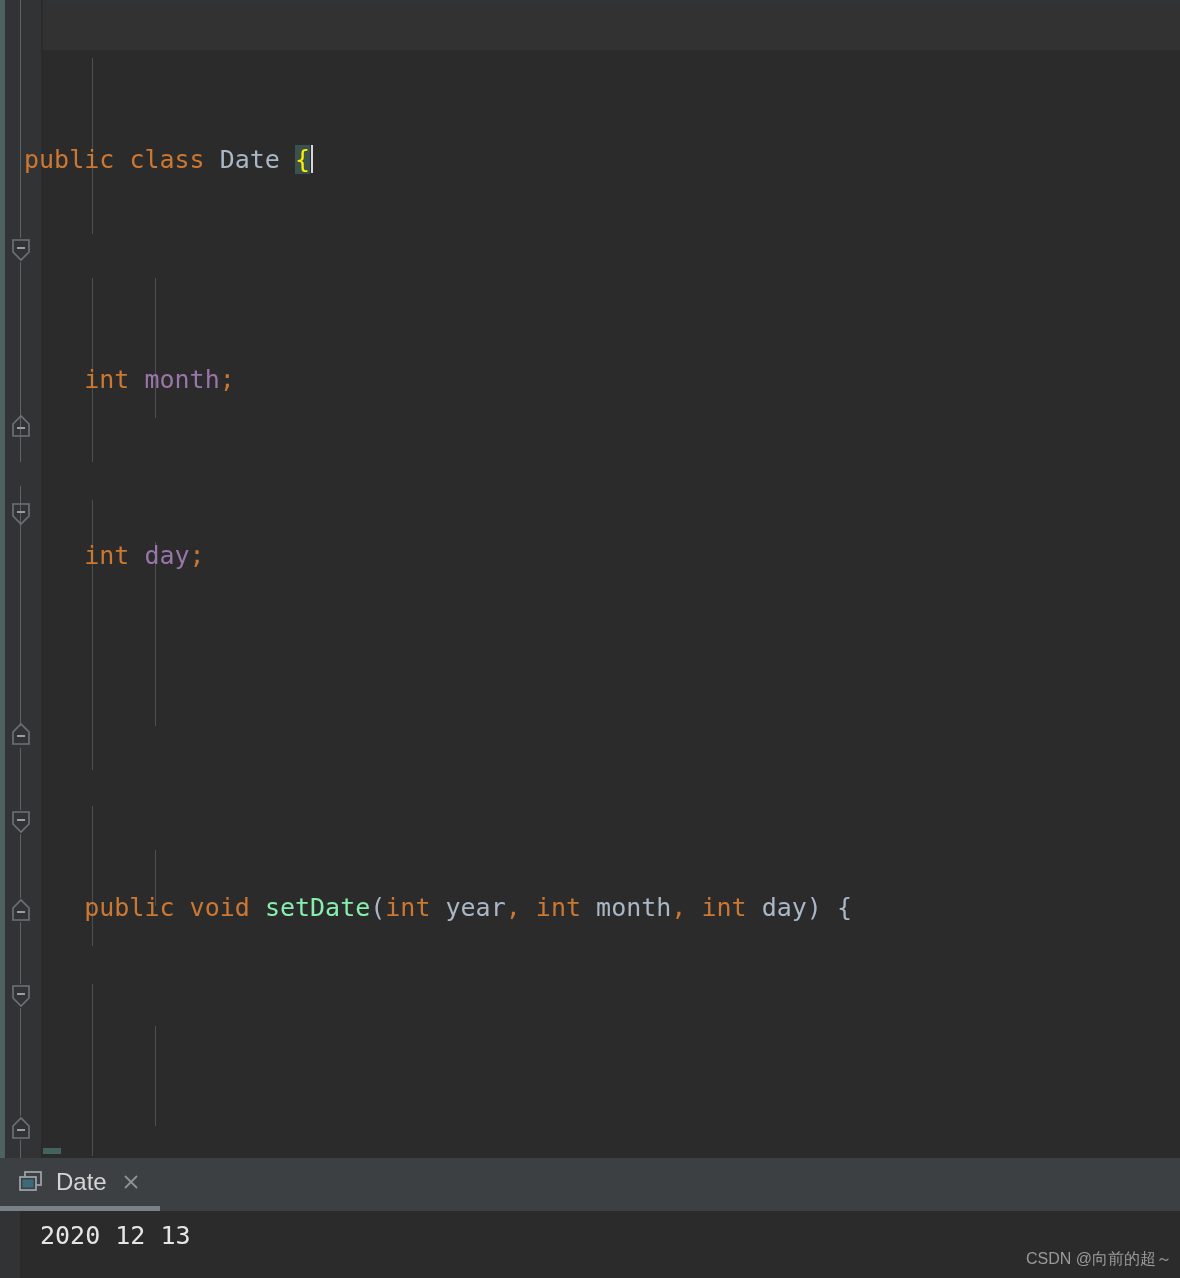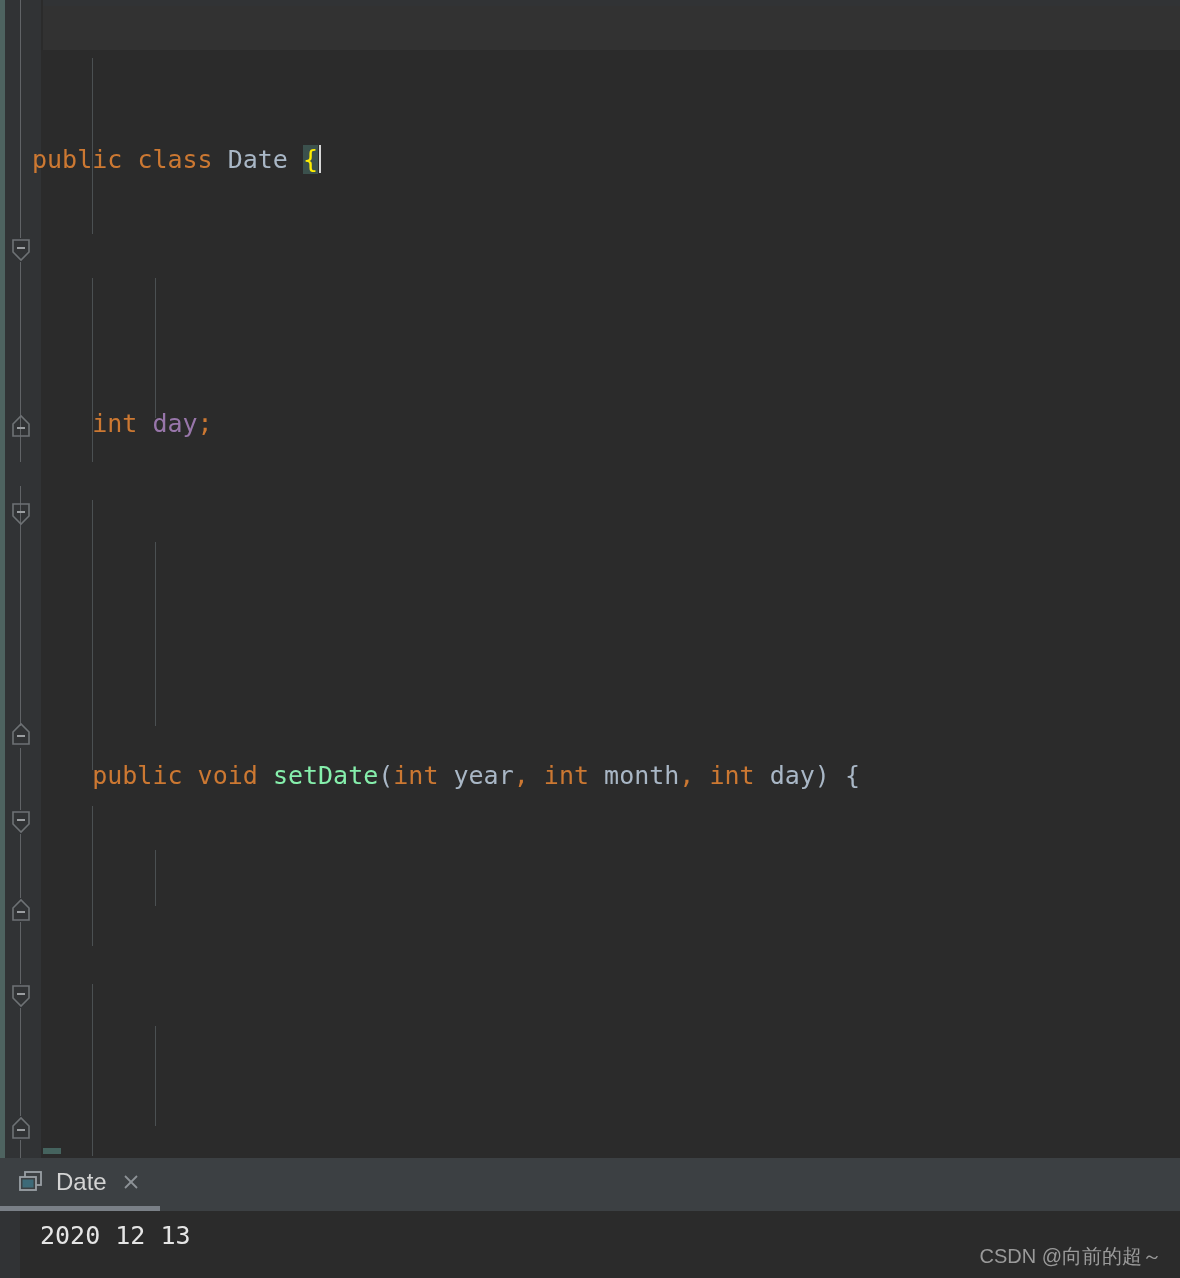--- a/index.html
+++ b/index.html
@@ -94,21 +94,21 @@
     top: 6px;
     width: 1180px;
     font-size: 25px;
     line-height: 44px;
     letter-spacing: 0px;
     white-space: pre;
     color: #a9b7c6;
   }
   .line {
     height: 44px;
-    padding-left: 32px;
+    padding-left: 24px;
     white-space: pre;
   }
 
   
   .indent-guide {
     position: absolute;
     width: 1px;
     background: #4b5052;
   }
 
@@ -212,24 +212,24 @@
     left: 40px;
     top: 8px;
     font-family: "DejaVu Sans Mono", "Liberation Mono", monospace;
     font-size: 25px;
     line-height: 34px;
     color: #e5e5e5;
     white-space: pre;
   }
   .watermark {
     position: absolute;
-    right: 18px;
+    right: 8px;
     bottom: 8px;
     font-family: "Liberation Sans", sans-serif;
-    font-size: 20px;
+    font-size: 16px;
     color: #9a9a9a;
     white-space: pre;
   }
 </style>
 </head>
 <body>
 
 <div id="app">
 
   <div id="editor">
@@ -310,20 +310,21 @@
     <div class="indent-guide" style="left:155px; top:278px; height:140px;"></div>
     <div class="indent-guide" style="left:155px; top:542px; height:184px;"></div>
     <div class="indent-guide" style="left:155px; top:850px; height:56px;"></div>
     <div class="indent-guide" style="left:155px; top:1026px; height:100px;"></div>
 
     <div class="code">
 
       <div class="line"><span class="kw">public</span> <span class="kw">class</span> <span class="typ">Date</span> <span class="brace-hl">{</span><span class="caret"></span></div>
 
 
+      <div class="line">    <span class="kw">int</span> <span class="fld">month</span><span class="kw">;</span></div>
 
       <div class="line">    <span class="kw">int</span> <span class="fld">day</span><span class="kw">;</span></div>
 
       <div class="line"> </div>
 
       <div class="line">    <span class="kw">public</span> <span class="kw">void</span> <span class="mthg">setDate</span><span class="punc">(</span><span class="kw">int</span> <span class="typ">year</span><span class="kw">,</span> <span class="kw">int</span> <span class="typ">month</span><span class="kw">,</span> <span class="kw">int</span> <span class="typ">day</span><span class="punc">) {</span></div>
 
       
 
       

